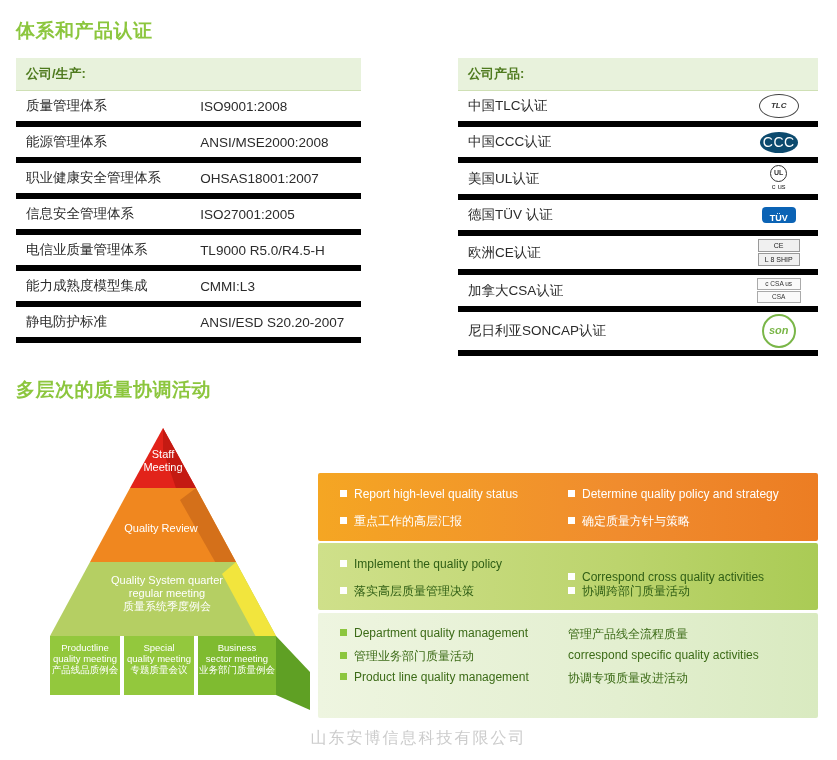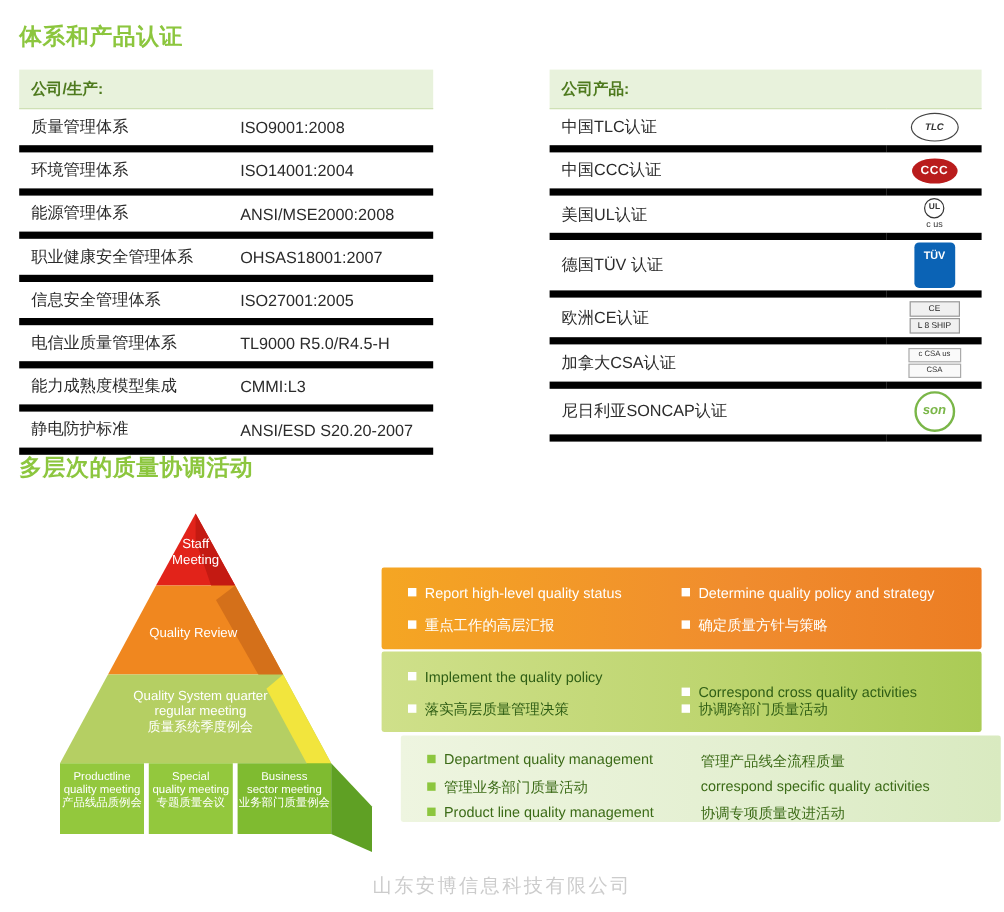--- a/index.html
+++ b/index.html
@@ -51,33 +51,33 @@
   
   .logo{display:inline-block;vertical-align:middle;}
   .logo-tlc{
     width:38px;height:22px;border-radius:50%;
     border:1.6px solid #444;
     font-size:8px;font-style:italic;font-weight:bold;
     line-height:21px;text-align:center;color:#333;
   }
   .logo-ccc{
     width:38px;height:21px;border-radius:50%;
-    background:#b91c1c;color:#fff;
-    font-size:10px;font-weight:bold;line-height:21px;text-align:center;
+    background:#0c4a6e;color:#fff;
+    font-size:14px;font-weight:normal;line-height:21px;text-align:center;
     letter-spacing:0.5px;
   }
   .logo-ul{
     font-size:7.5px;color:#333;line-height:10px;text-align:center;
   }
   .logo-ul .ring{
     display:inline-block;width:15px;height:15px;border-radius:50%;
     border:1.4px solid #333;font-size:7px;line-height:14px;font-weight:bold;
   }
   .logo-tuv{
-    width:34px;height:38px;border-radius:4px;
+    width:34px;height:16px;border-radius:4px;
     background:#0b63b5;color:#fff;
     font-size:9px;font-weight:bold;line-height:22px;text-align:center;
   }
   .logo-ce{
     font-size:7px;line-height:9px;color:#222;text-align:center;
   }
   .logo-ce .bx{
     display:block;border:1px solid #999;background:#f0f0f0;
     padding:1px 2px;margin:1px auto;width:36px;
   }
@@ -109,22 +109,22 @@
   }
   .bullet{
     display:inline-block;width:7px;height:7px;margin-right:7px;
     vertical-align:1px;
   }
 
   #band-top{left:318px;top:63px;width:500px;height:68px;
     background:linear-gradient(90deg,#f5a623 0%,#f08c2e 60%,#ec7d23 100%);}
   #band-mid{left:318px;top:133px;width:500px;height:67px;
     background:linear-gradient(90deg,#cfe08a 0%,#bcd46d 60%,#aacb55 100%);}
-  #band-bot{left:318px;top:203px;width:500px;height:72px;
-    background:linear-gradient(90deg,#eef5e0 0%,#e3efd0 60%,#d9eac0 100%);margin-left:16px;}
+  #band-bot{left:318px;top:203px;width:500px;height:105px;
+    background:linear-gradient(90deg,#eef5e0 0%,#e3efd0 60%,#d9eac0 100%);}
 
   .band-text-l{left:22px;}
   .band-text-r{left:250px;}
 
   #band-top .row{color:#ffffff;}
   #band-top .bullet{background:#ffffff;}
   #band-mid .row{color:#2f5e15;}
   #band-mid .bullet{background:#ffffff;}
   #band-bot .row{color:#3c6b17;}
   #band-bot .bullet{background:#8cc63e;}
@@ -153,24 +153,20 @@
 <div class="section-title" id="title2">多层次的质量协调活动</div>
 
 <table class="cert-table" id="table-left">
   <tbody>
       <tr class="hdr">
     <td colspan="2">公司/生产:</td>
   </tr>
   <tr>
         <td class="c1">质量管理体系</td>
         <td class="c2">ISO9001:2008</td>
-      </tr>
-  <tr>
-        <td class="c1">环境管理体系</td>
-        <td class="c2">ISO14001:2004</td>
       </tr>
   <tr>
         <td class="c1">能源管理体系</td>
         <td class="c2">ANSI/MSE2000:2008</td>
       </tr>
   <tr>
         <td class="c1">职业健康安全管理体系</td>
         <td class="c2">OHSAS18001:2007</td>
       </tr>
   <tr>

